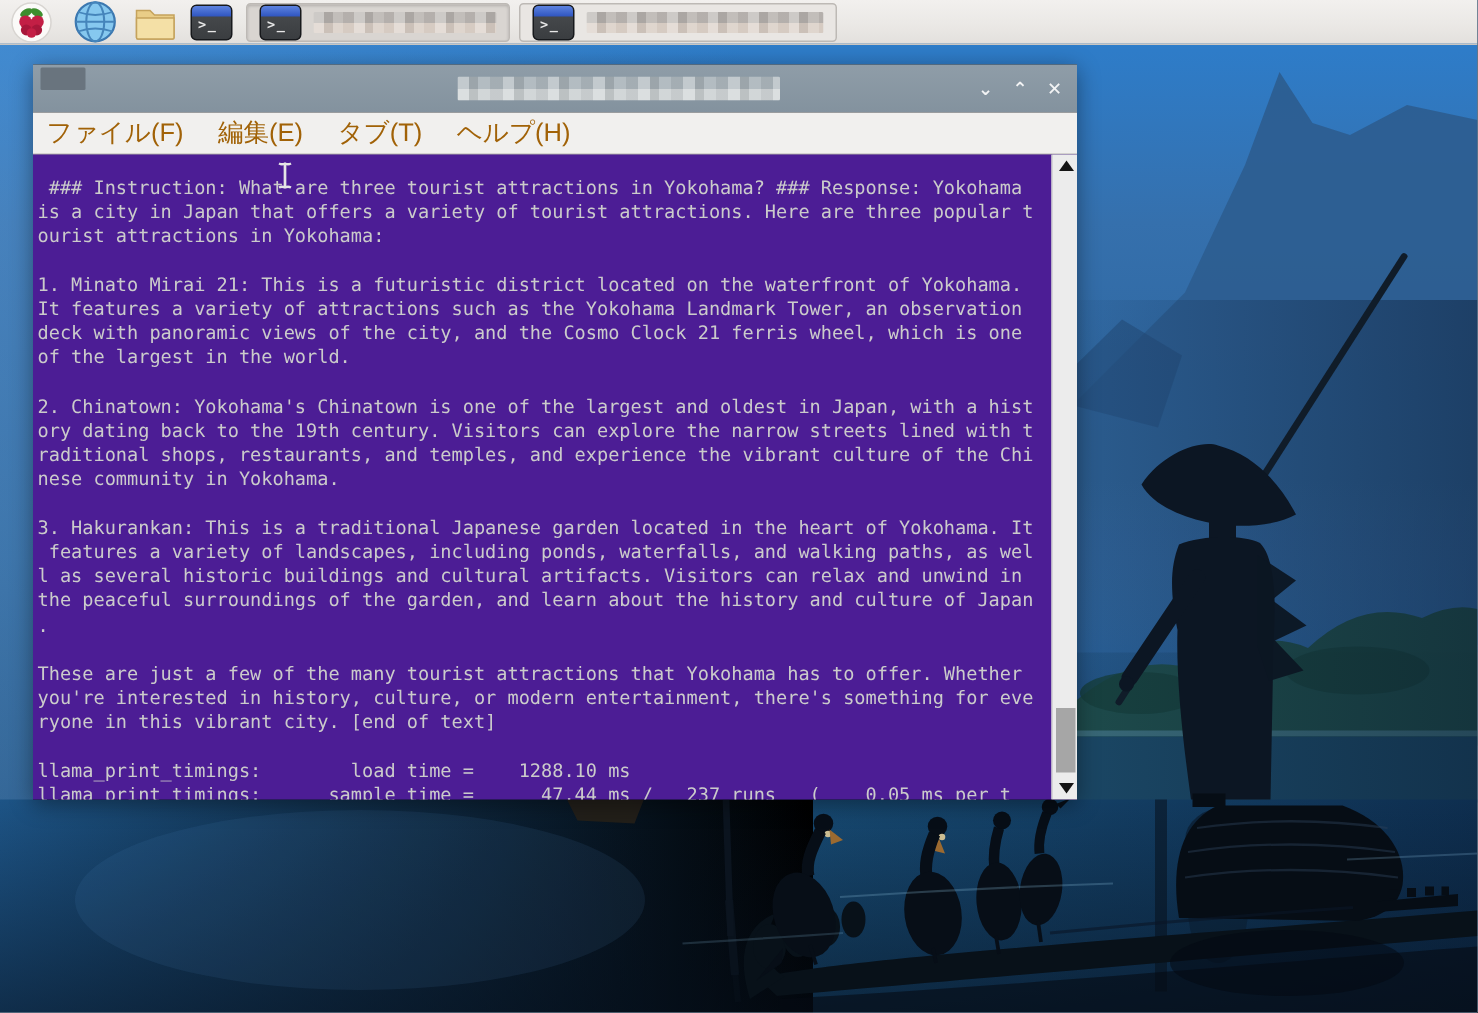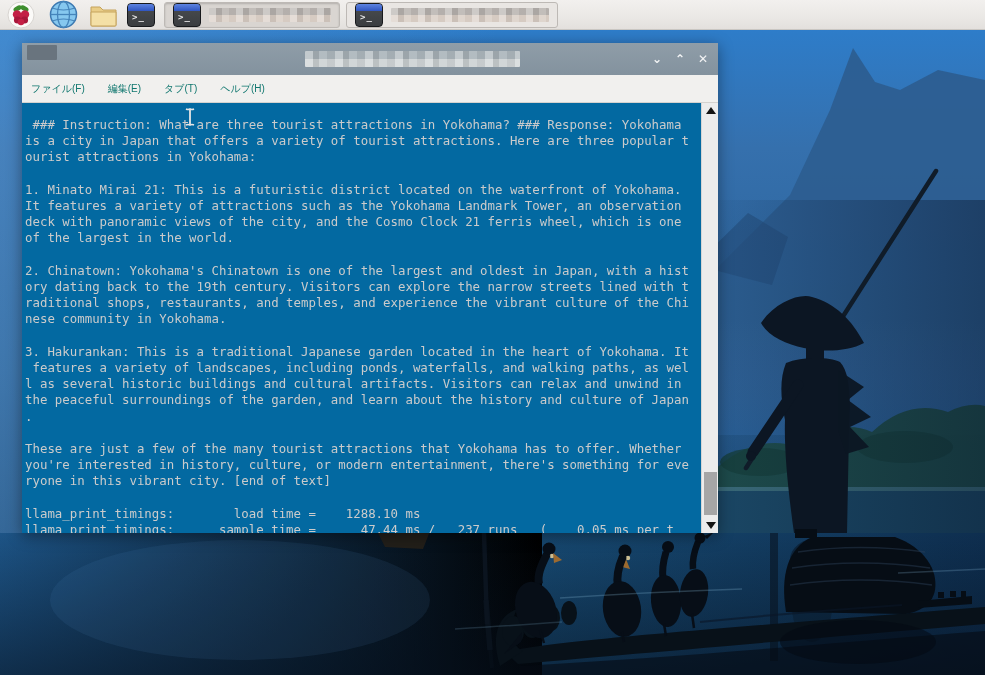--- a/index.html
+++ b/index.html
@@ -38,22 +38,22 @@
   .window { position:absolute; left:22px; top:43px; width:696px; height:490px; z-index:20;
     box-shadow:0 3px 14px rgba(0,0,0,.40); background:#000; }
   .titlebar { position:absolute; left:0; top:0; width:696px; height:32px;
     background:linear-gradient(180deg,#8f9da8 0%,#83929e 100%); display:flex; align-items:center; }
   .title-icon { position:absolute; left:5px; top:2px; width:30px; height:15px; background:#69747e; border-radius:1px; }
   .title-pix { position:absolute; left:283px; top:8px; width:215px; height:16px; }
   .controls { position:absolute; right:8px; top:0; height:32px; display:flex; align-items:center; gap:9px; }
   .ctrl { color:#f3f4f5; font:bold 12px "DejaVu Sans", sans-serif; width:14px; text-align:center; cursor:pointer; line-height:1; }
   .menubar { position:absolute; left:0; top:32px; width:696px; height:28px; background:#f1f0ee;
     border-bottom:1px solid #d4d2cf; display:flex; align-items:center; padding-left:9px; gap:23px; }
-  .menu-item { font-size:10px; color:#0f766e; cursor:pointer; white-space:nowrap; }
-  .term-area { position:absolute; left:0; top:60px; width:696px; height:430px; background:#0369a1; overflow:hidden; }
+  .menu-item { font-size:17px; color:#a16207; cursor:pointer; white-space:nowrap; }
+  .term-area { position:absolute; left:0; top:60px; width:696px; height:430px; background:#4c1d95; overflow:hidden; }
   .term-pre { position:absolute; left:3px; top:14px; width:676px;
     font-family:"DejaVu Sans Mono", monospace; font-size:12.4px; line-height:16.2px;
     color:#cbcbcb; white-space:pre; }
 
   
   .sbar { position:absolute; right:0; top:0; width:17px; height:430px; background:#ececec; border-left:1px solid #d5d5d5; }
   .sbtn { position:absolute; left:0; width:17px; height:15px; background:#ececec; display:flex; align-items:center; justify-content:center; cursor:pointer; }
   .sbtn.up { top:0; } .sbtn.down { bottom:0; }
   .tri-up { width:0; height:0; border-left:5px solid transparent; border-right:5px solid transparent; border-bottom:7px solid #141414; }
   .tri-down { width:0; height:0; border-left:5px solid transparent; border-right:5px solid transparent; border-top:7px solid #141414; }

